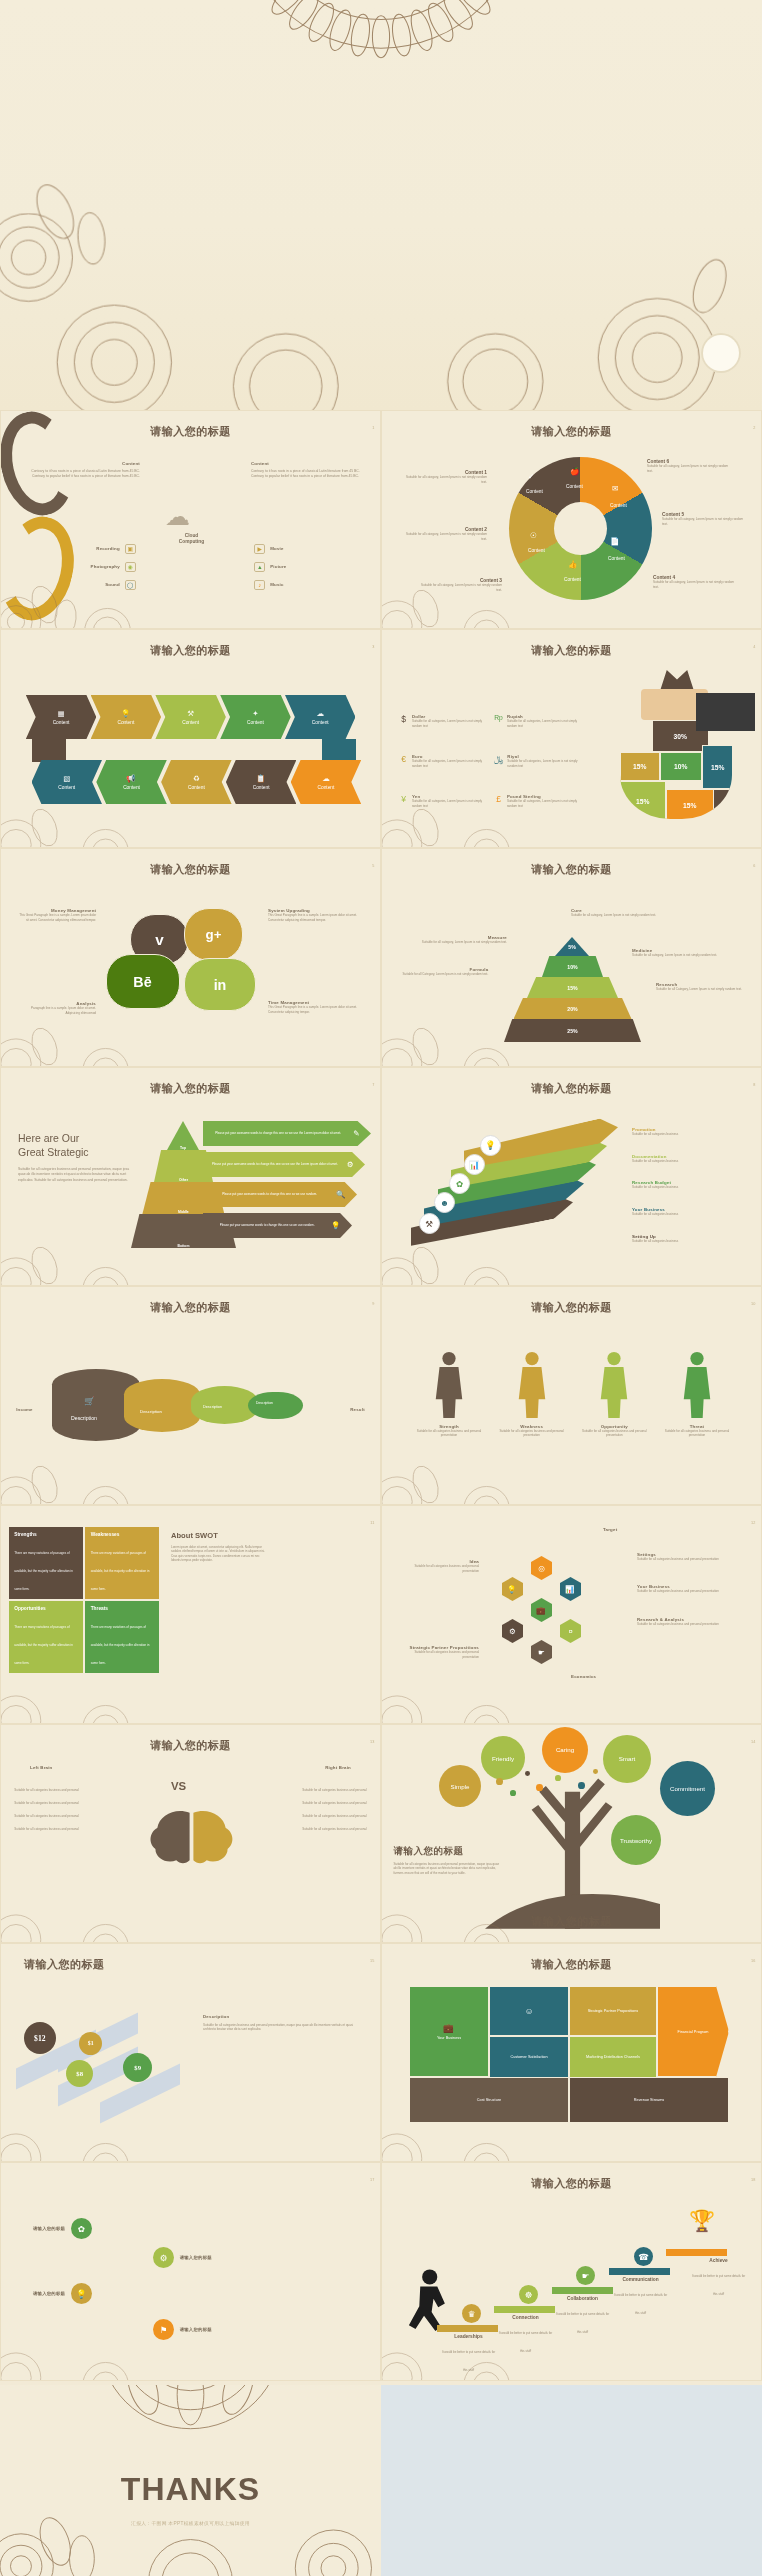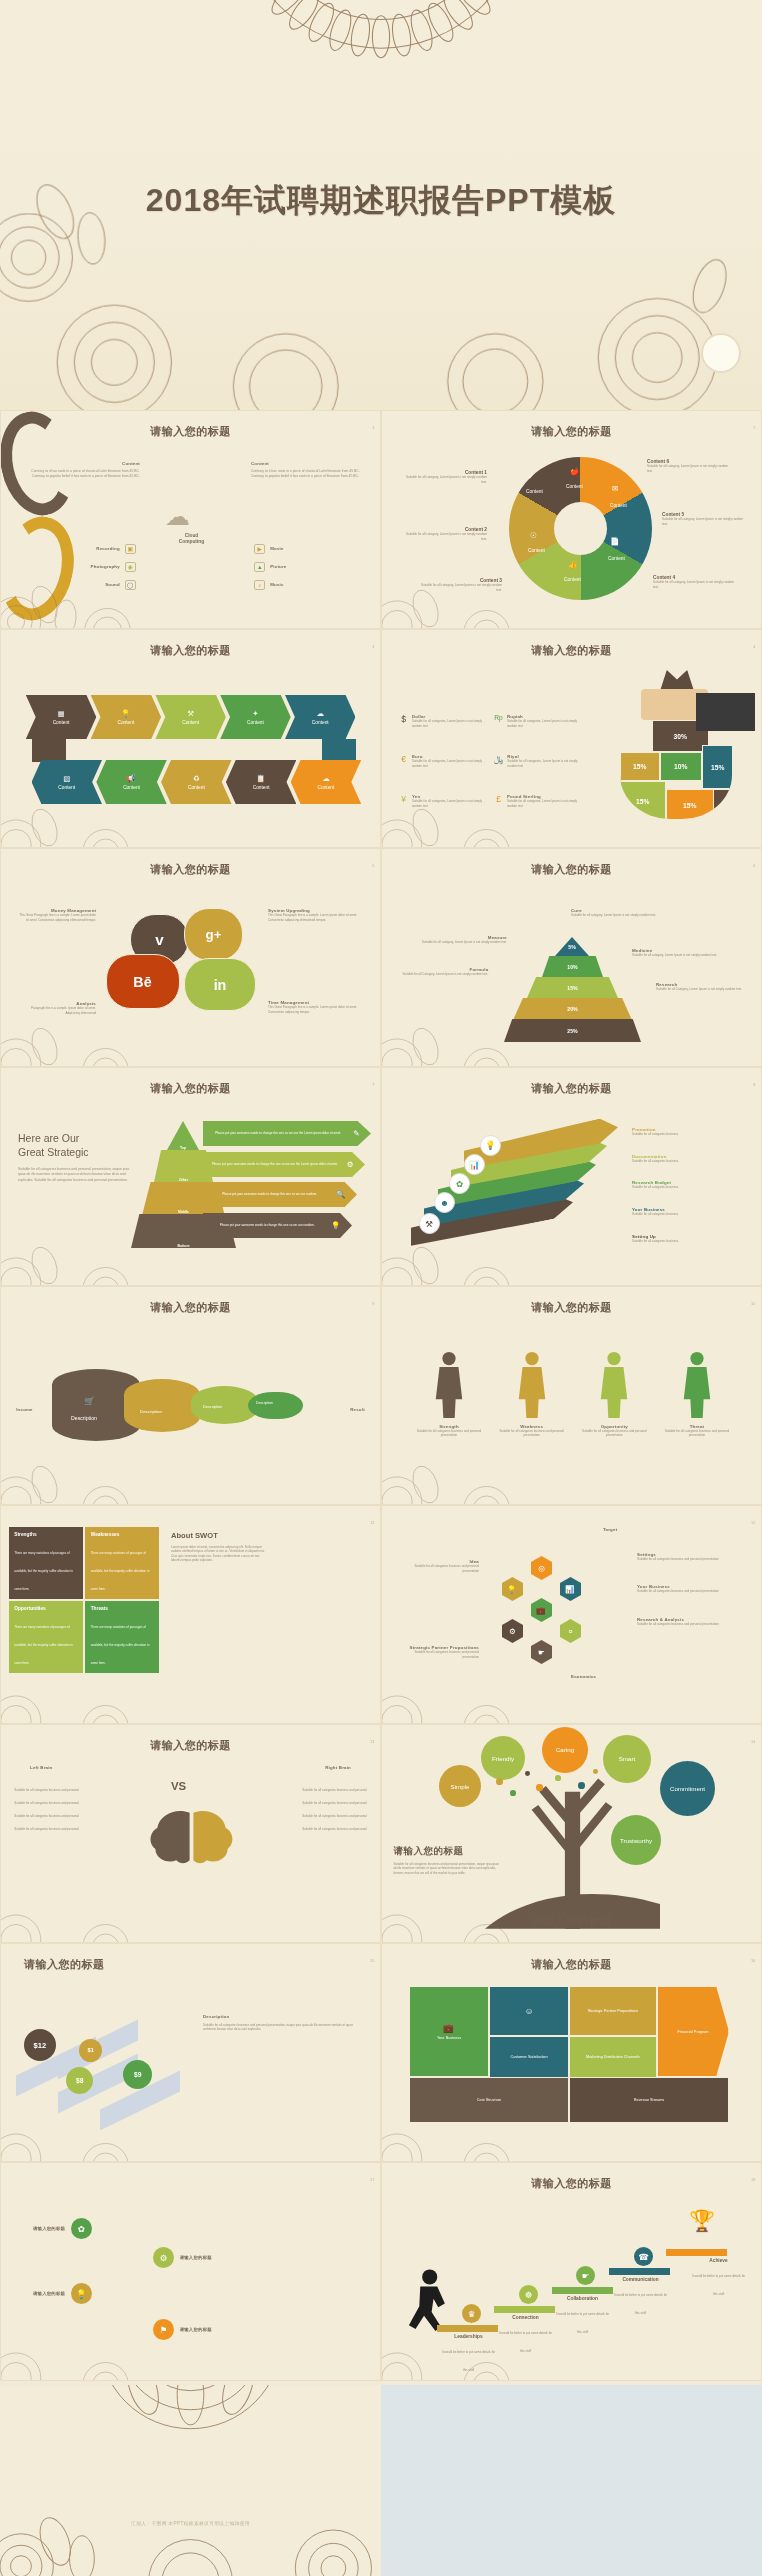--- a/index.html
+++ b/index.html
@@ -341,21 +341,20 @@
         <circle cx="690" cy="225" r="62"></circle>
           <circle cx="690" cy="225" r="44"></circle>
           <circle cx="690" cy="225" r="26"></circle>
         <ellipse cx="58" cy="72" rx="16" ry="30" transform="rotate(-25 58 72)"></ellipse>
         <ellipse cx="96" cy="100" rx="14" ry="27" transform="rotate(-5 96 100)"></ellipse>
         <ellipse cx="745" cy="150" rx="15" ry="29" transform="rotate(20 745 150)"></ellipse>
       </g>
     </svg>
   </div>
 
-  <div class="title">2018年试聘期述职报告PPT模板</div>
   <div class="knob"></div>
 </section>
 
 <div id="grid">
 
   <div class="slide">
     <div class="s-title">请输入您的标题</div>
     <div class="pg">1</div>
 
     <div class="s1-arc-l"></div>
@@ -620,21 +619,21 @@
         </svg>
     </div>
   </div>
 
   <div class="slide">
     <div class="s-title">请输入您的标题</div>
     <div class="pg">5</div>
     <div style="position:absolute;left:95px;top:59px;width:191px;height:122px;">
       <div class="pc" style="left:34px;top:5.7px;width:59px;height:51px;background:#5e4c3e;font-size:15.2px;">v</div>
       <div class="pc" style="left:88px;top:0px;width:59px;height:53px;background:#c9a23a;font-size:13.3px;">g+</div>
-      <div class="pc" style="left:9.5px;top:46px;width:74px;height:55px;background:#c2410c;font-size:14.3px;">Bē</div>
+      <div class="pc" style="left:9.5px;top:46px;width:74px;height:55px;background:#4d7c0f;font-size:14.3px;">Bē</div>
       <div class="pc" style="left:88px;top:50px;width:72px;height:53px;background:#a6bf4a;font-size:14.3px;">in</div>
     </div>
     <div style="position:absolute;left:15.2px;top:59px;width:80px;text-align:right;">
       <div class="lbl">Money Management</div>
       <div class="tiny">This Great Paragraph line is a sample. Lorem ipsum dolor sit amet. Consectetur adipisicing elitmusmod tempor.</div>
     </div>
     <div style="position:absolute;left:267px;top:59px;width:91px;">
       <div class="lbl">System Upgrading</div>
       <div class="tiny">This Great Paragraph line is a sample. Lorem ipsum dolor sit amet. Consectetur adipisicing elitmusmod tempor.</div>
     </div>
@@ -1027,21 +1026,21 @@
         <circle cx="116" cy="60" r="24"></circle>
             <circle cx="116" cy="60" r="14"></circle>
       </g>
         </svg>
     </div>
   </div>
 
   <div class="slide">
     <div class="s-title" style="text-align:left;left:23px;width:auto;">请输入您的标题</div>
     <div class="pg">15</div>
-    <div style="position:absolute;left:15.2px;top:85px;width:181px;height:91px;">
+    <div style="position:absolute;left:15.2px;top:78px;width:181px;height:91px;font-family:Liberation Serif, serif;">
       <div class="isoblk" style="left:0;top:27px;width:80px;height:21px;background:#cfd8e2;"></div>
       <div class="isoblk" style="left:42px;top:44px;width:80px;height:21px;background:#cfd8e2;"></div>
       <div class="isoblk" style="left:84px;top:61px;width:80px;height:21px;background:#cfd8e2;"></div>
       <div class="isoblk" style="left:42px;top:9.5px;width:80px;height:21px;background:#cfd8e2;"></div>
       <div class="pricebub" style="left:7.6px;top:0px;width:32px;height:32px;background:#5e4c3e;">$12</div>
       <div class="pricebub" style="left:63px;top:9.5px;width:23px;height:23px;background:#c9a23a;font-size:5.7px;">$1</div>
       <div class="pricebub" style="left:50px;top:38px;width:27px;height:27px;background:#a6bf4a;font-size:6.7px;">$8</div>
       <div class="pricebub" style="left:107px;top:30.5px;width:29px;height:29px;background:#57a04a;font-size:6.7px;">$9</div>
     </div>
     <div style="position:absolute;left:202px;top:70px;width:152px;">
@@ -1188,20 +1187,21 @@
         <circle cx="200" cy="10" r="96"></circle>
           <circle cx="200" cy="10" r="76"></circle>
         <circle cx="200" cy="10" r="56"></circle>
           <circle cx="200" cy="10" r="36"></circle>
         <ellipse cx="150" cy="62" rx="14" ry="30" transform="rotate(-18 150 62)"></ellipse>
         <ellipse cx="200" cy="70" rx="14" ry="32"></ellipse>
         <ellipse cx="250" cy="62" rx="14" ry="30" transform="rotate(18 250 62)"></ellipse>
       </g>
     </svg>
   </div>
+  <div class="tk">THANKS</div>
   <div class="tksub">汇报人：千图网  本PPT模板素材仅可用以上编辑使用</div>
   <div class="lace" style="bottom:-38px;height:105px;">
     <svg viewBox="0 0 400 110" preserveAspectRatio="none">
       <g fill="none" stroke="#8d6f4e" stroke-width="1" opacity=".8">
         <circle cx="22" cy="60" r="34"></circle>
           <circle cx="22" cy="60" r="22"></circle>
           <circle cx="22" cy="60" r="11"></circle>
         <ellipse cx="58" cy="34" rx="14" ry="26" transform="rotate(-20 58 34)"></ellipse>
         <ellipse cx="86" cy="52" rx="13" ry="24" transform="rotate(0 86 52)"></ellipse>
         <circle cx="200" cy="76" r="44"></circle>

